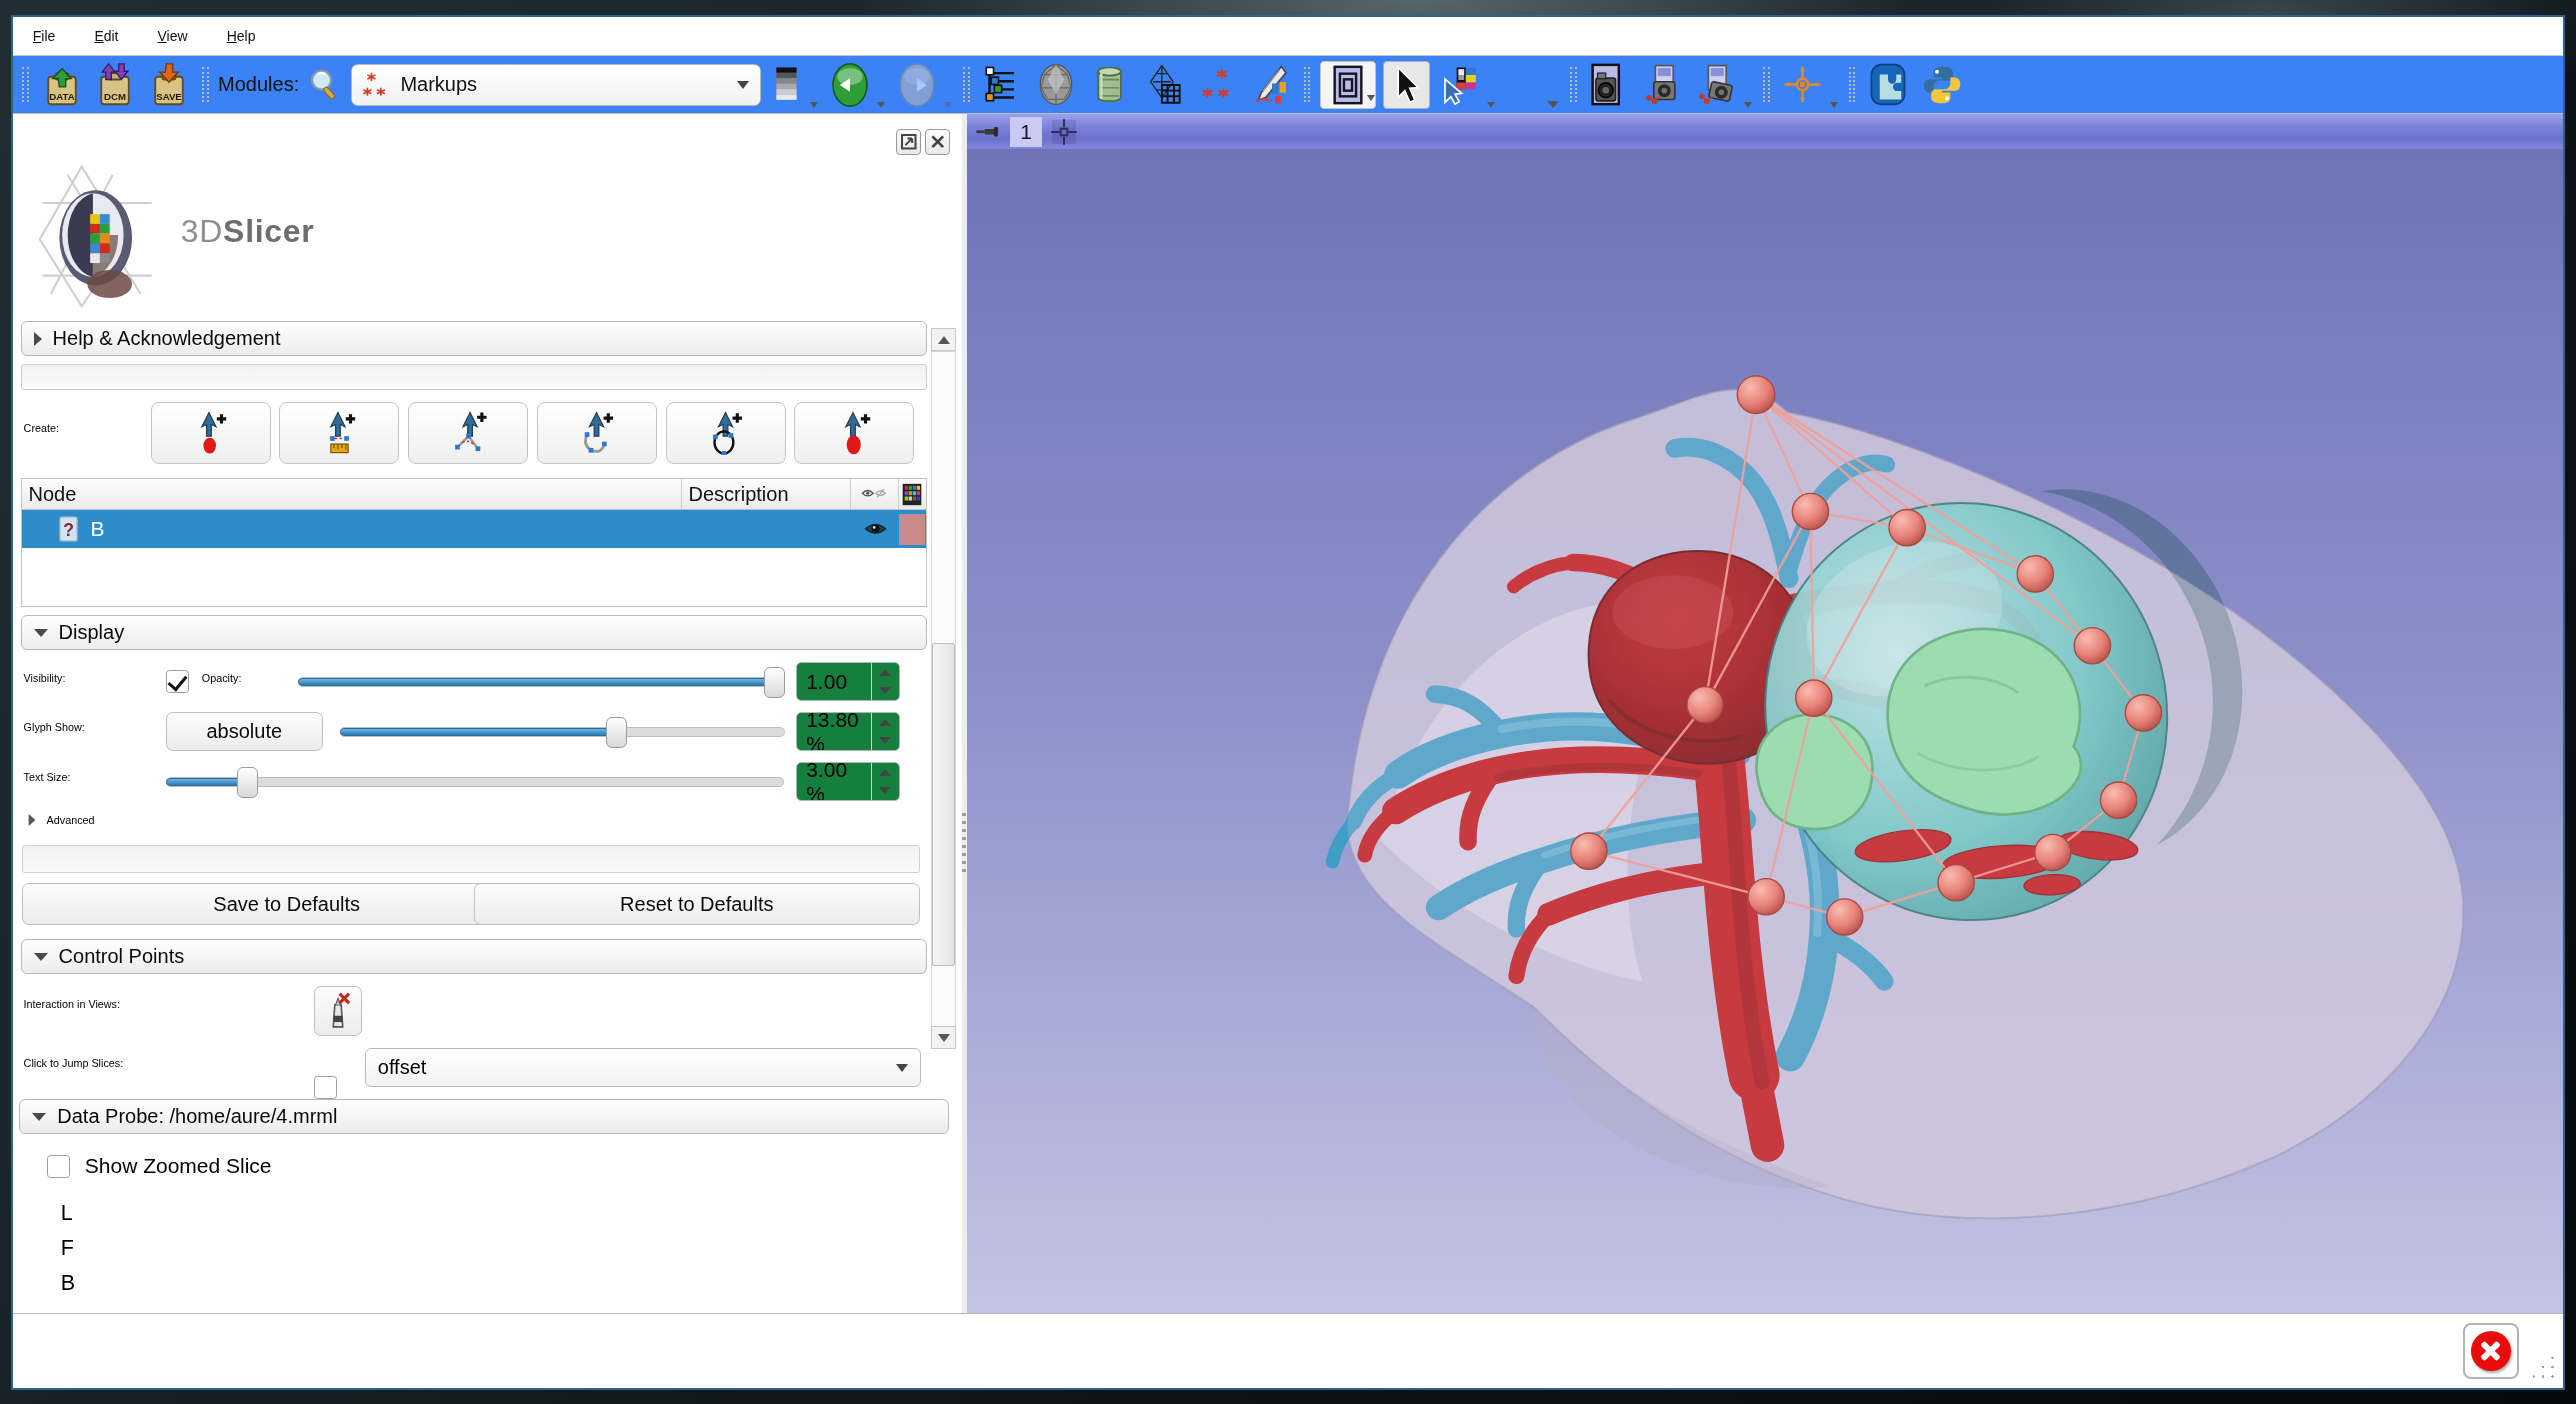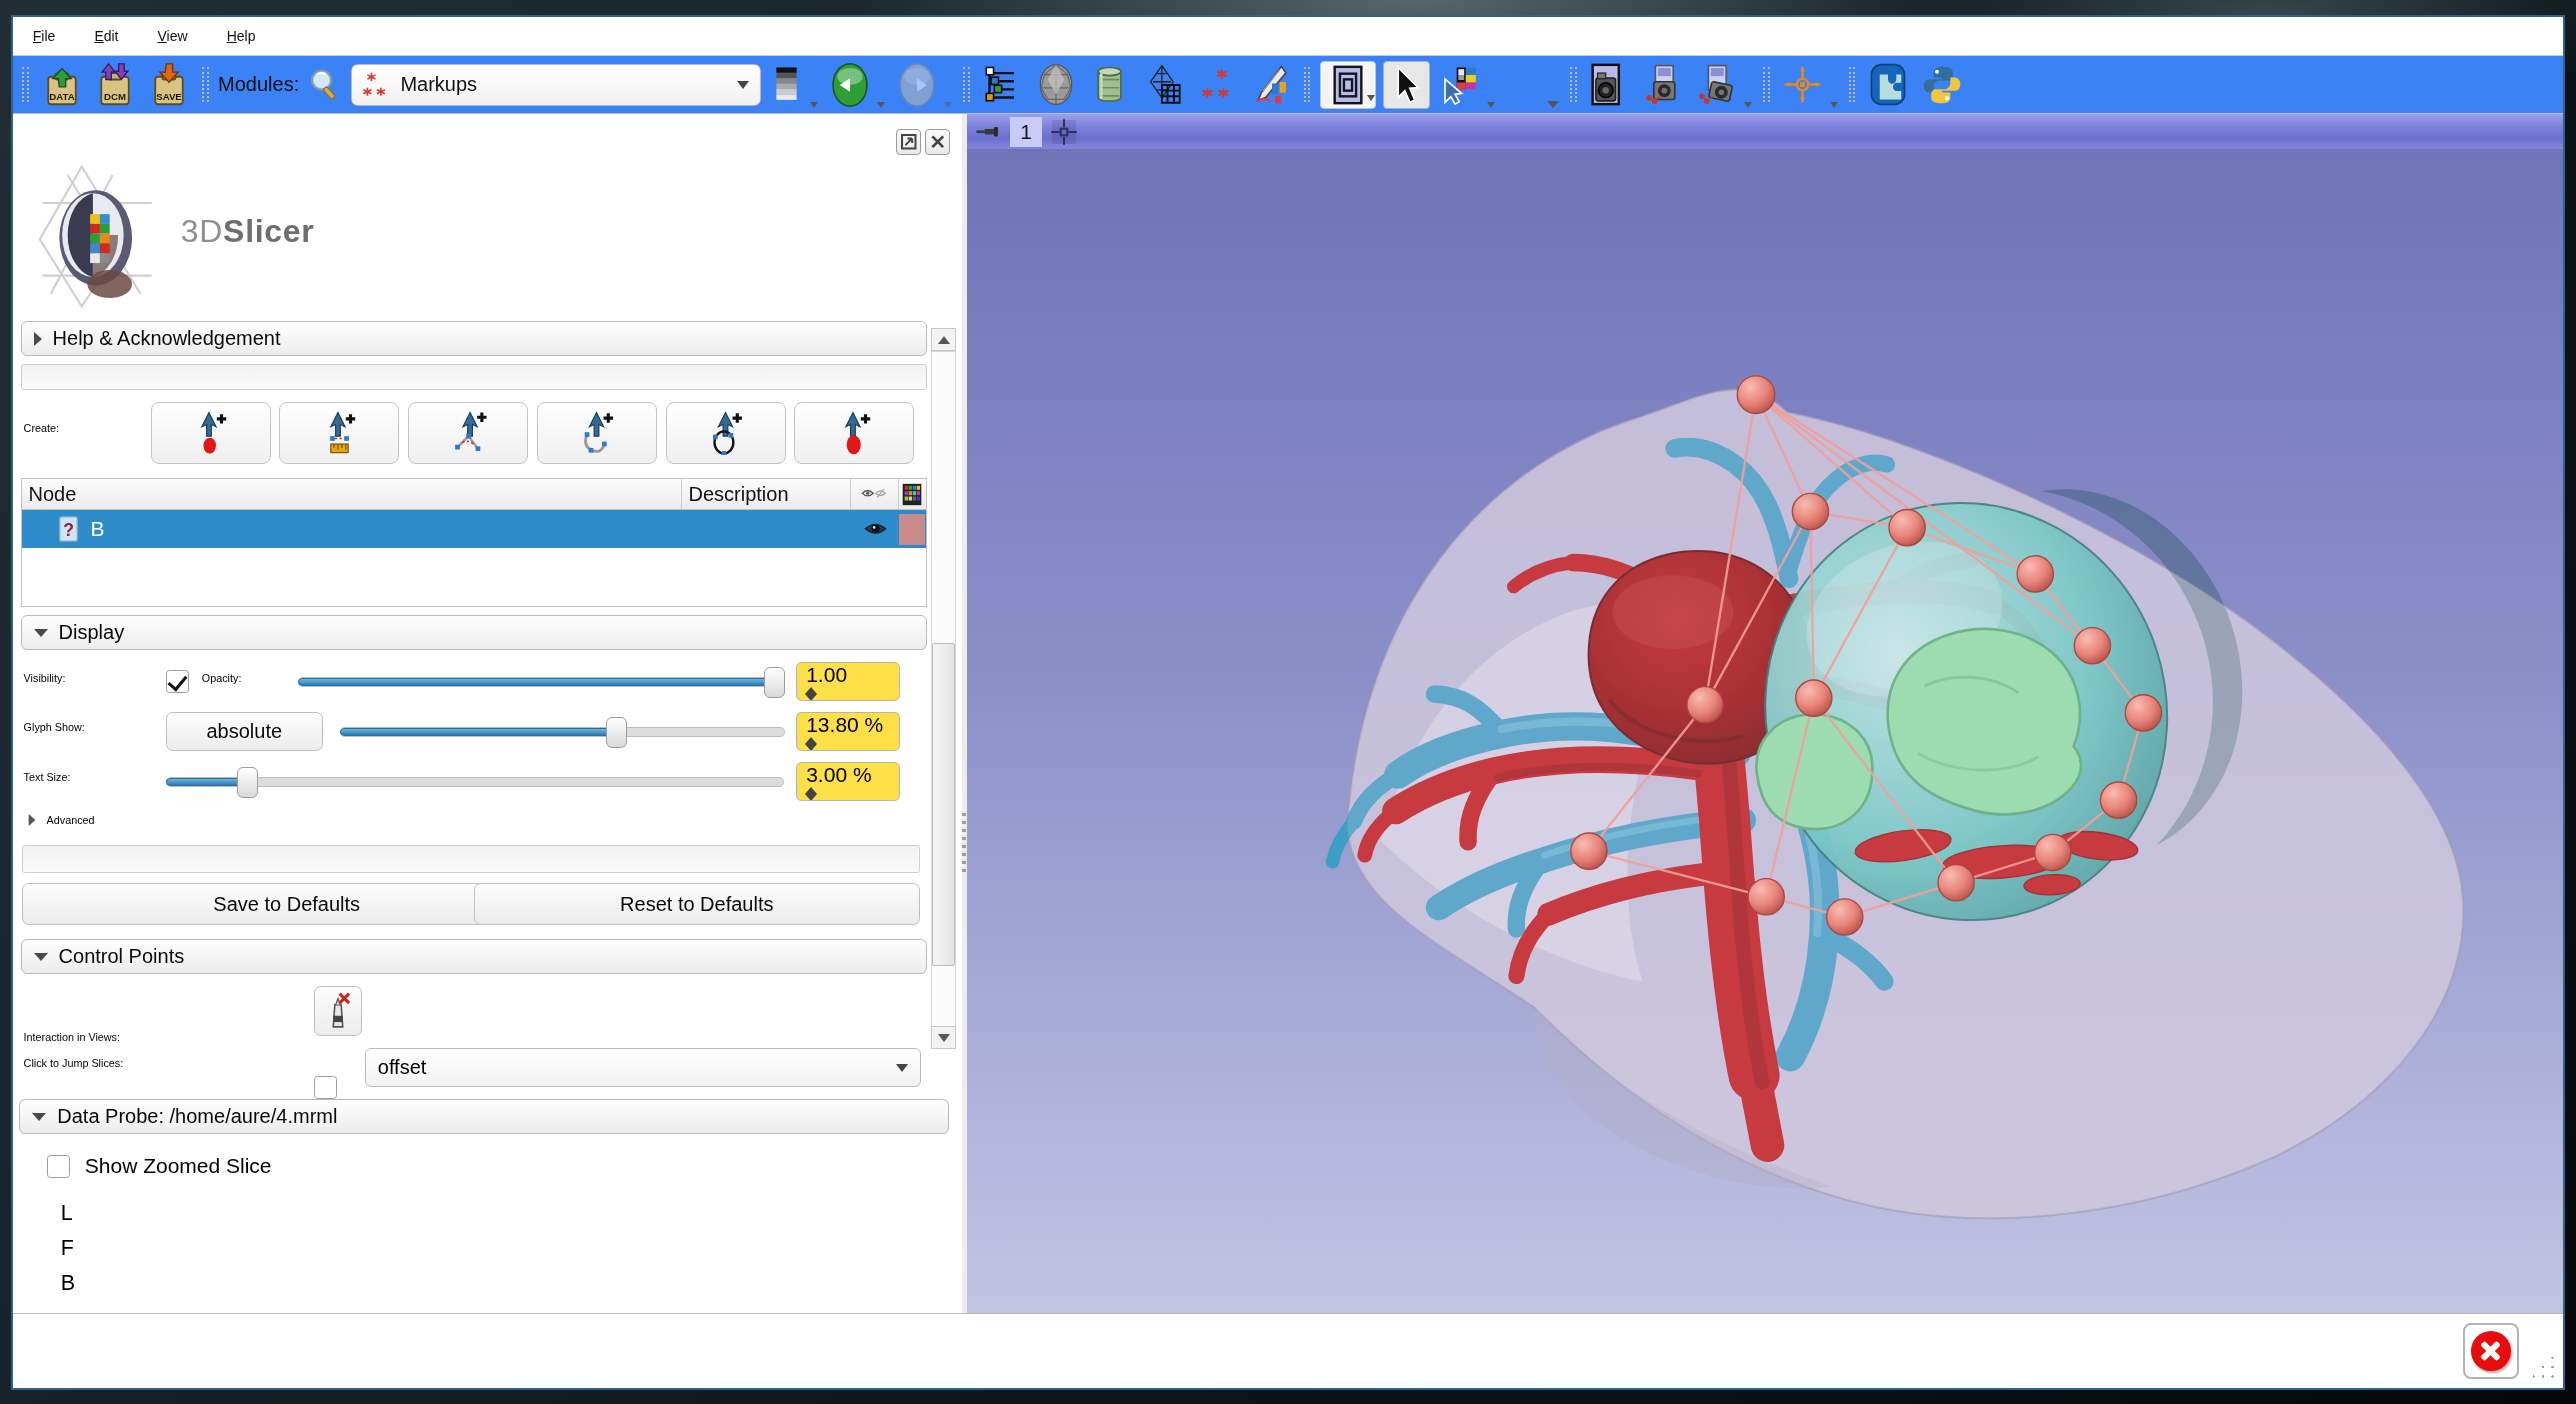--- a/index.html
+++ b/index.html
@@ -91,21 +91,21 @@
 
   
   .checkbox { width:23px; height:23px; border:1.3px solid #9e9e9e; border-radius:3.4px; background:#fff; position:relative; }
   .checkbox.checked::after {
     content:""; position:absolute; left:5.4px; top:1.3px; width:8px; height:15px;
     border:solid #111; border-width:0 3.4px 3.4px 0; transform:rotate(40deg);
   }
   .slider { position:absolute; height:9.4px; top:50%; margin-top:-4.7px; background:#dcdcdc; border:0.7px solid #bdbdbd; border-radius:4.7px; }
   .slider .fill { position:absolute; left:-0.7px; top:-0.7px; bottom:-0.7px; background:linear-gradient(#6cb6e2,#2e7cb4); border-radius:4.7px; border:0.7px solid #2a6e9e; }
   .slider .handle { position:absolute; top:-11.4px; width:21.5px; height:31px; background:linear-gradient(#ffffff,#d9d9d9); border:1.3px solid #9c9c9c; border-radius:6px; }
-  .spinbox { position:absolute; width:104px; height:39px; border:1.3px solid #b5b5b5; border-radius:5.4px; background:#fde047; display:flex; overflow:hidden;flex-direction:column; }
+  .spinbox { position:absolute; width:104px; height:39px; border:1.3px solid #b5b5b5; border-radius:5.4px; background:#15803d; display:flex; overflow:hidden; }
   .spinbox .val { flex:1; display:flex; align-items:center; padding-left:9.4px; font-size:21px; color:#000; }
   .spinbox .arrows { width:28px; border-left:1.3px solid #cfcfcf; display:flex; flex-direction:column; }
   .spinbox .arrows > div { flex:1; display:flex; align-items:center; justify-content:center; }
   .tri-up-s  { width:0; height:0; border-left:6px solid transparent; border-right:6px solid transparent; border-bottom:7.4px solid #444; }
   .tri-dn-s  { width:0; height:0; border-left:6px solid transparent; border-right:6px solid transparent; border-top:7.4px solid #444; }
 
   .pbtn {
     position:absolute; height:42px; border:1.3px solid #bfbfbf; border-radius:6.7px;
     background:linear-gradient(#fdfdfd,#ececec); font-size:20px; color:#0a0a0a;
     display:flex; align-items:center; justify-content:center;
@@ -635,21 +635,21 @@
       </div>
       <div class="pbtn" style="left:461px; top:769px; width:446px;">
         <span>Reset to Defaults</span>
       </div>
 
       <div class="gbox" style="top:825px;">
         <div class="tri-down"></div>
         <span>Control Points</span>
       </div>
 
-      <span class="lab abs" style="left:10.8px; top:917px;">Interaction in Views:</span>
+      <span class="lab abs" style="left:10.8px; top:884px;">Interaction in Views:</span>
       <div class="pbtn" style="left:301px; top:872px; width:48px; height:50px;">
         <svg width="30" height="38" viewBox="0 0 36 48">
           <path d="M14 16 L22 16 L24 44 L12 44 Z" fill="#e8e8e8" stroke="#555" stroke-width="2"></path>
           <rect x="12" y="30" width="12" height="8" fill="#444"></rect>
           <path d="M15 16 L18 8 L21 16" fill="#cacaca" stroke="#555" stroke-width="1.5"></path>
           <path d="M20 2 L32 14 M32 2 L20 14" stroke="#c22a1a" stroke-width="4"></path>
         </svg>
       </div>
 
       <span class="lab abs" style="left:10.8px; top:943px;">Click to Jump Slices:</span>

